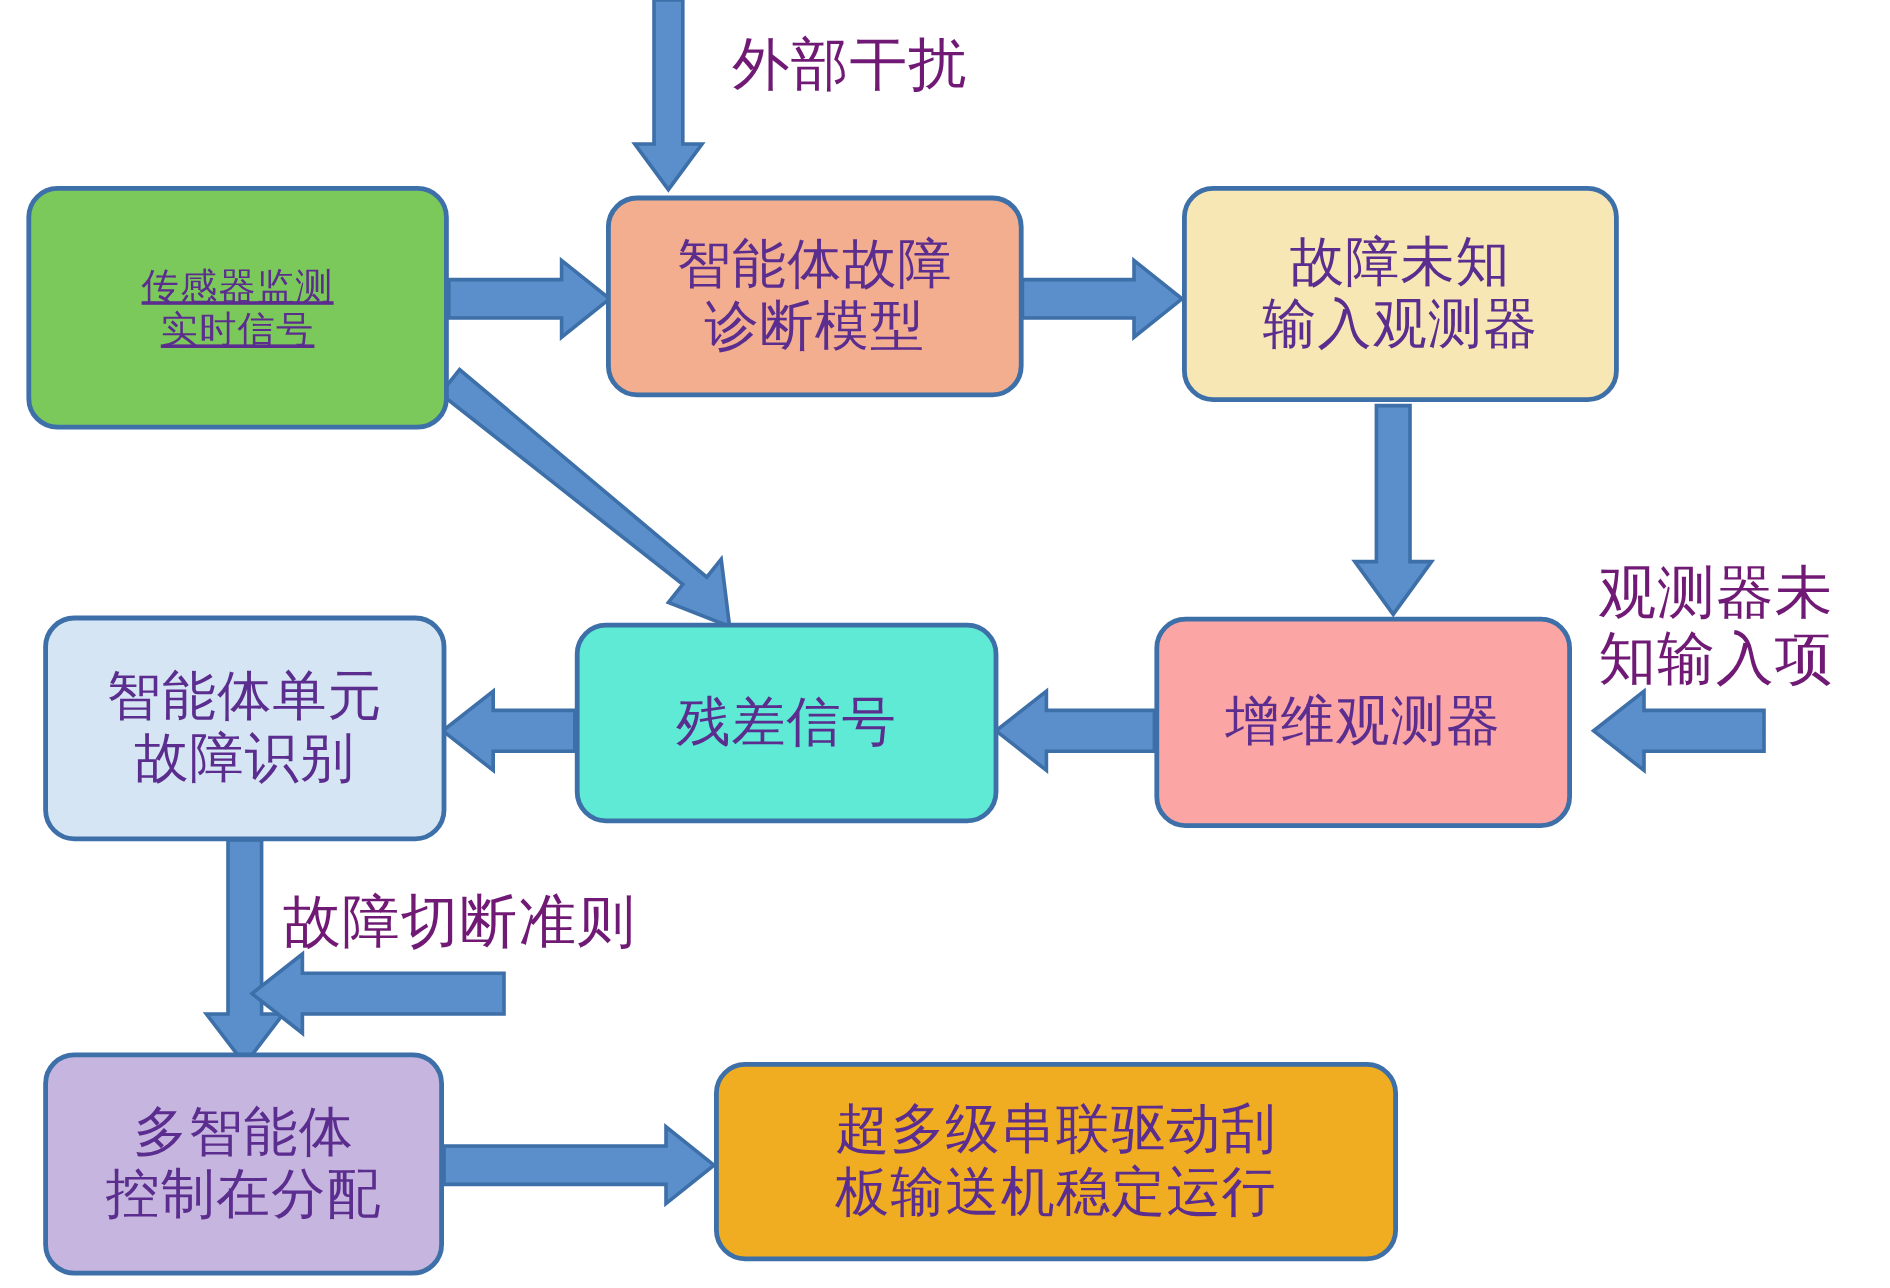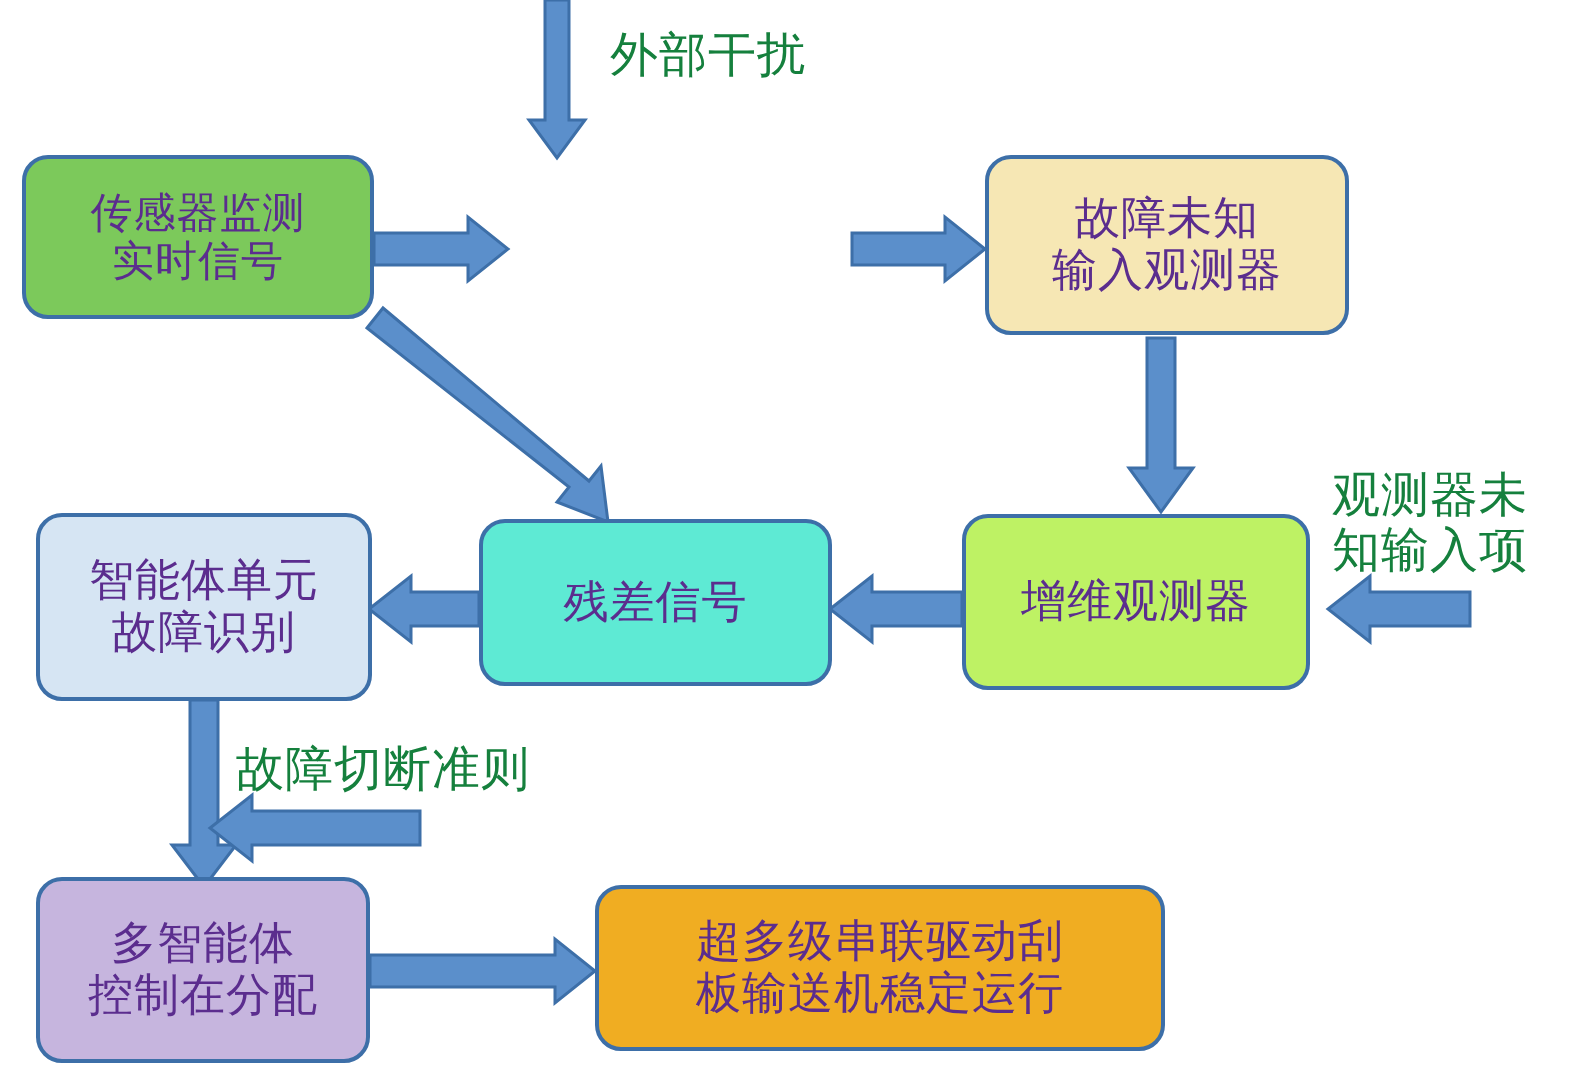--- a/index.html
+++ b/index.html
@@ -29,27 +29,27 @@
     line-height: 1.15;
     white-space: pre-line;
     letter-spacing: 1px;
     z-index: 5;
   }
   .node-green   { background: #7CC95B; }
   .node-salmon  { background: #F2AE8E; }
   .node-yellow  { background: #F6E7B4; }
   .node-lightbl { background: #D6E5F3; }
   .node-teal    { background: #5eead4; }
-  .node-ltgreen { background: #bef264; }
+  .node-ltgreen { background: #fca5a5; }
   .node-purple  { background: #C6B5DE; }
   .node-orange  { background: #F0AD22; }
 
   .free-label {
     position: absolute;
-    color: #15803d;
+    color: #701a75;
     font-family: "Liberation Serif", "DejaVu Serif", serif;
     line-height: 1.14;
     white-space: pre-line;
     letter-spacing: 1px;
     z-index: 6;
   }
   svg.arrows {
     position: absolute;
     left: 0; top: 0;
     width: 1575px;
@@ -86,23 +86,25 @@
 
     <polygon class="arrow-shape" points="479,592 411,592 411,576 369,609 411,642 411,626 479,626"></polygon>
 
     <polygon class="arrow-shape" points="190,700 218,700 218,845 236,845 204,887 172,845 190,845"></polygon>
 
     <polygon class="arrow-shape" points="420,811 252,811 252,795 210,828 252,861 252,845 420,845"></polygon>
 
     <polygon class="arrow-shape" points="370,955 555,955 555,939 595,971 555,1003 555,987 370,987"></polygon>
   </svg>
 
-  <div class="node node-green" style="left:22px; top:155px; width:352px; height:164px; font-size:42px;">传感器监测
+  <div class="node node-green" style="left:22px; top:155px; width:352px; height:203px; font-size:31px;text-decoration:underline;">传感器监测
 实时信号</div>
 
+  <div class="node node-salmon" style="left:505px; top:163px; width:348px; height:168px; font-size:45px;">智能体故障
+诊断模型</div>
 
   <div class="node node-yellow" style="left:985px; top:155px; width:364px; height:180px; font-size:45px;">故障未知
 输入观测器</div>
 
   <div class="node node-lightbl" style="left:36px; top:513px; width:336px; height:188px; font-size:45px;">智能体单元
 故障识别</div>
 
   <div class="node node-teal" style="left:479px; top:519px; width:353px; height:167px; font-size:45px;">残差信号</div>
 
   <div class="node node-ltgreen" style="left:962px; top:514px; width:348px; height:176px; font-size:45px;">增维观测器</div>

